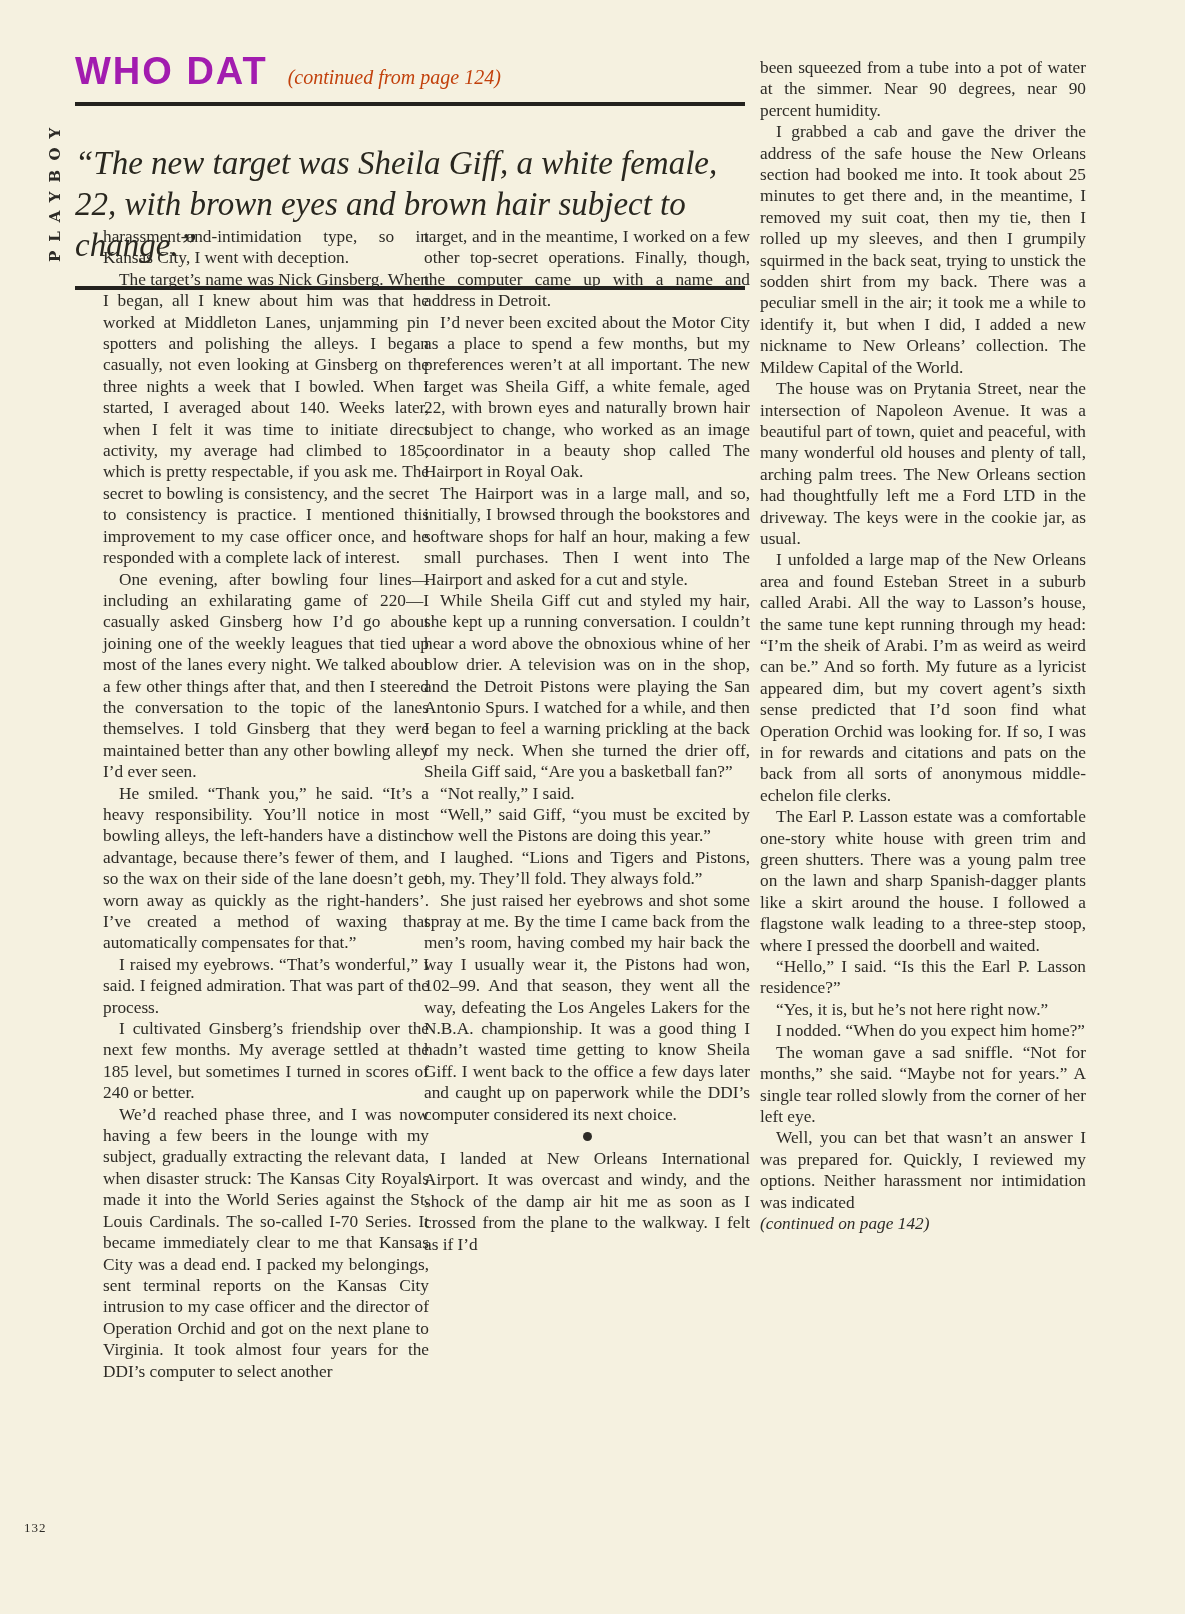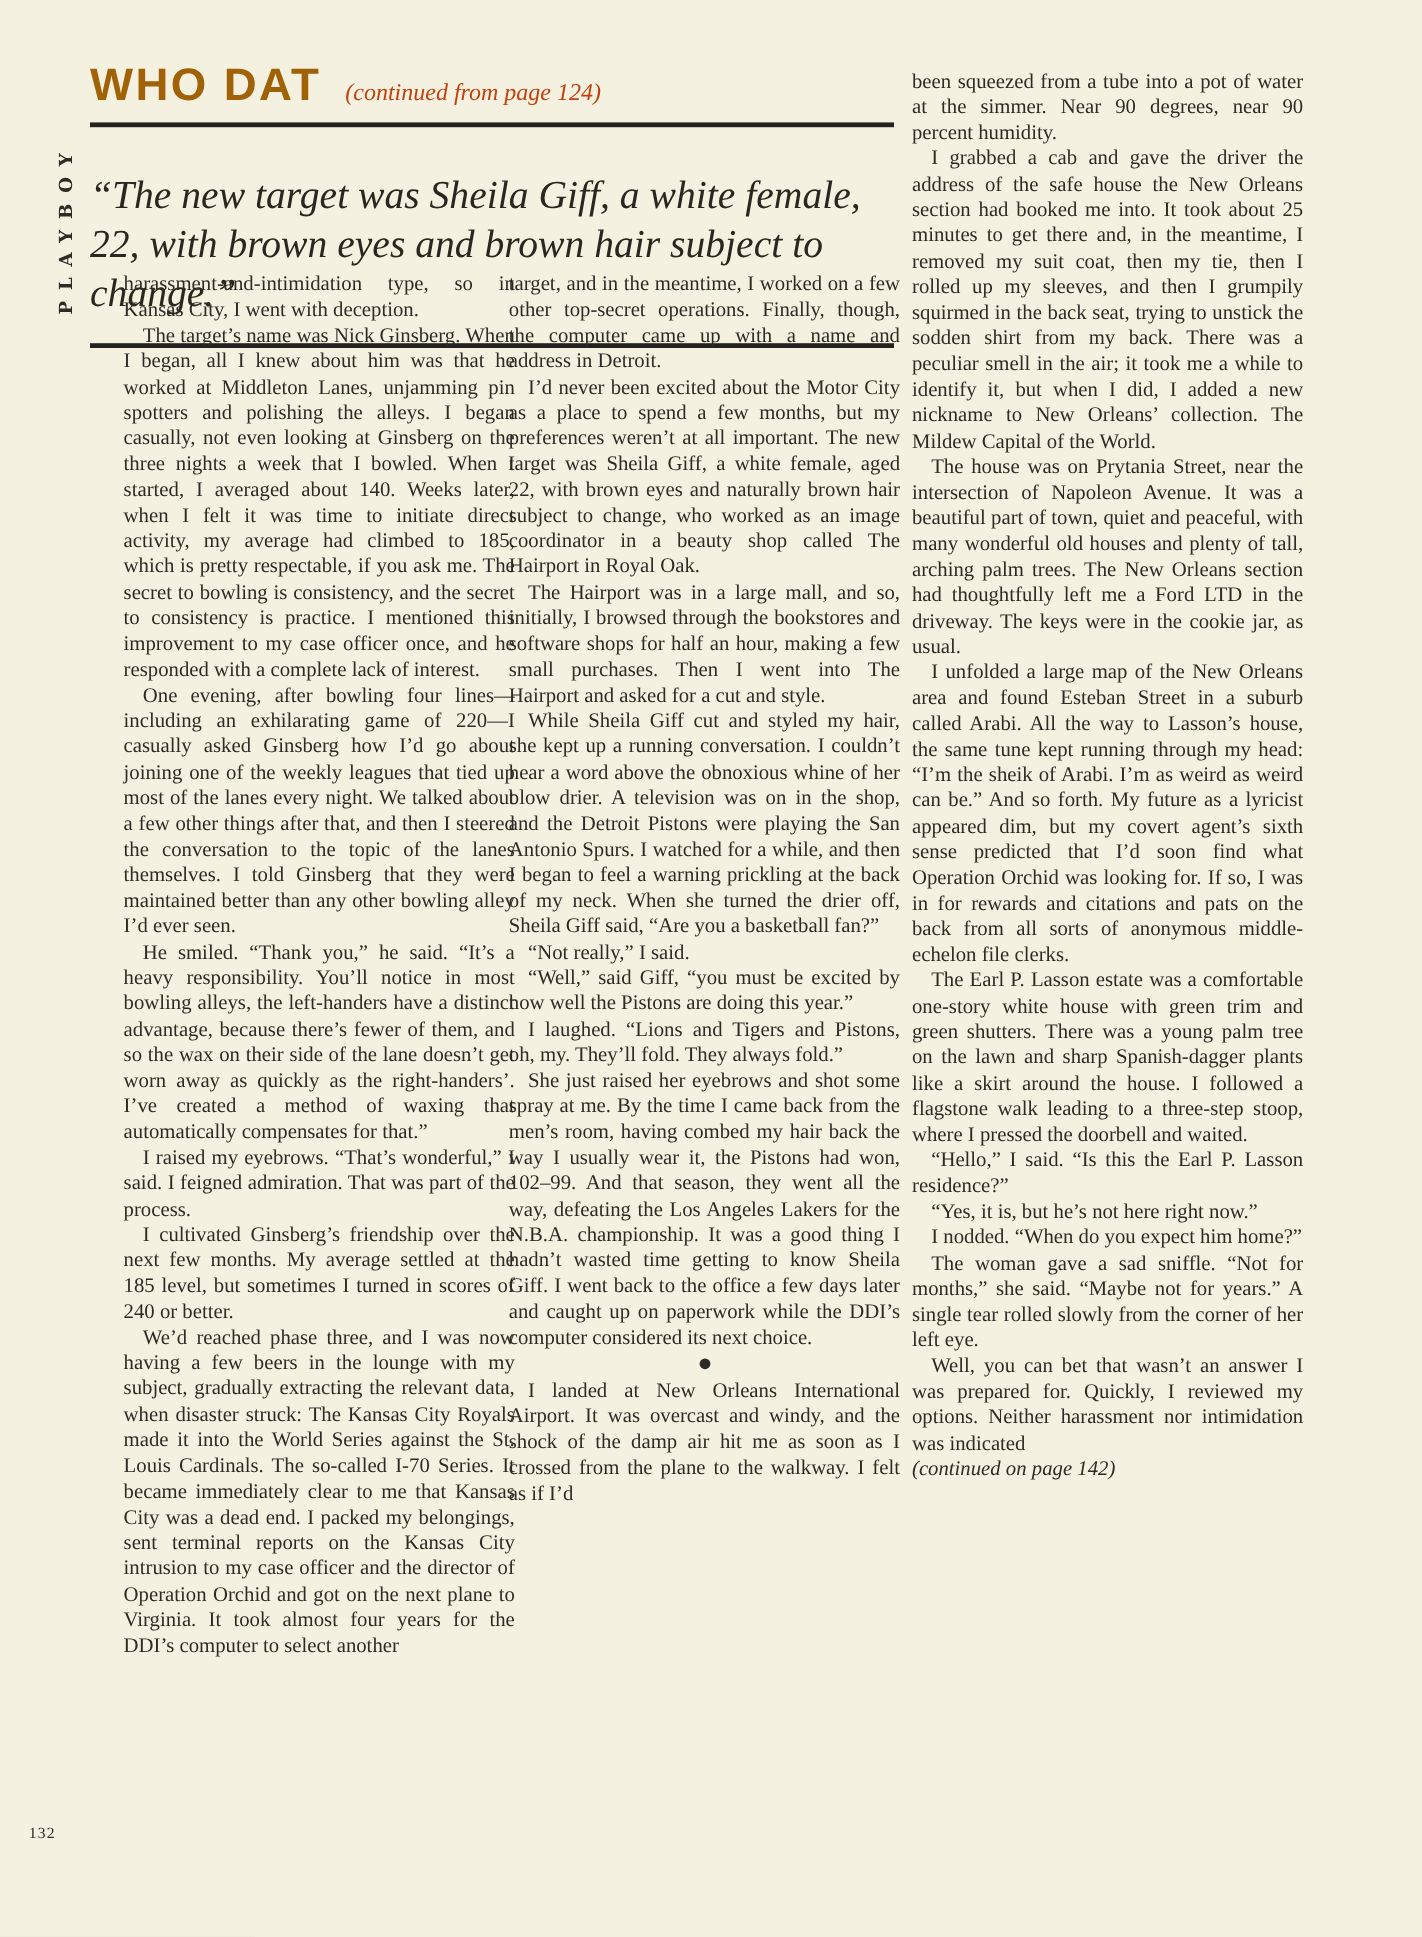--- a/index.html
+++ b/index.html
@@ -32,21 +32,21 @@
   .header {
     position:absolute;
     left:75px; top:50px; width:670px;
   }
   .title-row { display:flex; align-items:baseline; gap:20px; }
   .title {
     font-family:"Liberation Sans", sans-serif;
     font-weight:800;
     font-size:38px;
     letter-spacing:2px;
-    color:#a16207;
+    color:#a21caf;
   }
   .cont-from { font-style:italic; font-size:20px; color:#c2410c; }
   .rule { border-top:4px solid #23221e; margin-top:9px; }
   .pullquote {
     font-style:italic;
     font-size:33px;
     line-height:41px;
     padding:9px 0 11px 0;
     color:#29271f;
     margin-top:28px;

